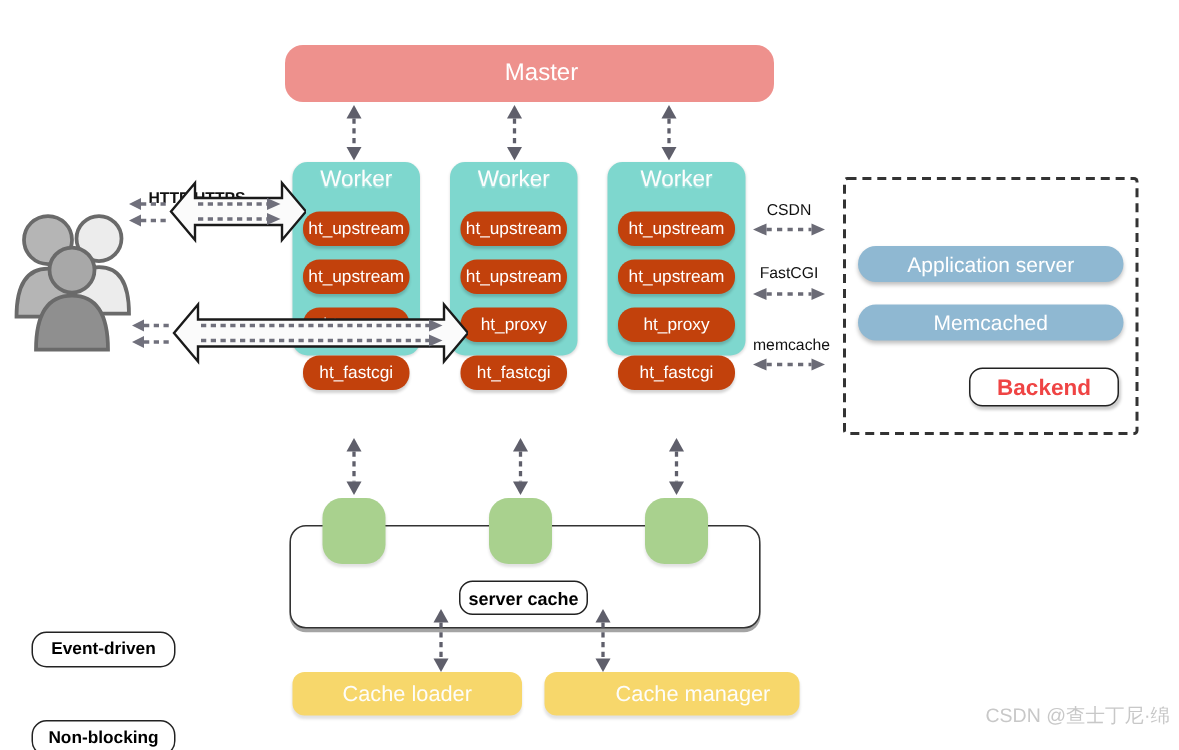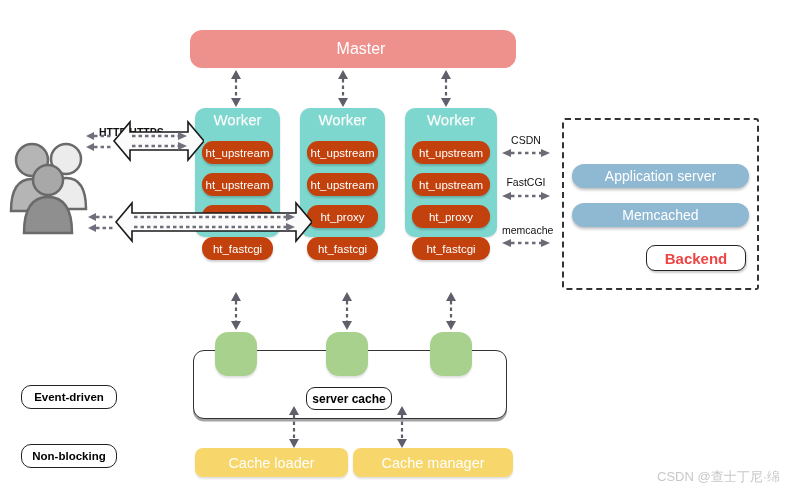--- a/index.html
+++ b/index.html
@@ -53,21 +53,21 @@
     left:306px;top:387px;width:84px;height:21px;background:#fff;border:1.6px solid #222;
     border-radius:9px;color:#000;font-size:12px;font-weight:bold;
     display:flex;align-items:center;justify-content:center;
   }
   .cache-proc{
     top:448px;height:29px;background:#f7d76b;border-radius:8px;color:#fdfdfa;font-size:14.5px;
     display:flex;align-items:center;justify-content:center;box-shadow:0 2px 2px rgba(0,0,0,0.12);
   }
   .badge{
     left:21px;width:94px;height:22px;background:#fff;border:1.7px solid #222;border-radius:10px;
-    color:#000;font-size:11.5px;font-weight:bold;display:flex;align-items:center;justify-content:center;
+    color:#000;font-size:11.5px;font-weight:bold;display:flex;align-items:center;justify-content:center;margin-top:36px;
   }
   .watermark{left:630px;top:468px;width:150px;color:#c8c8c8;font-size:13px;text-align:right;}
 </style>
 </head>
 <body>
 
 <div class="canvas">
 
   <div class="abs master">
     <span>Master</span>
@@ -204,20 +204,20 @@
       <line x1="6" y1="9" x2="6" y2="33" stroke="#5f5f6b" stroke-width="2.2" stroke-dasharray="3.5,3"></line>
       <polygon points="6,42 1,33 11,33" fill="#5f5f6b"></polygon>
     </svg>
   <svg class="abs" style="left:396px;top:406px;" width="12" height="42">
       <polygon points="6,0 1,9 11,9" fill="#5f5f6b"></polygon>
       <line x1="6" y1="9" x2="6" y2="33" stroke="#5f5f6b" stroke-width="2.2" stroke-dasharray="3.5,3"></line>
       <polygon points="6,42 1,33 11,33" fill="#5f5f6b"></polygon>
     </svg>
 
   <div class="abs cache-proc" style="left:195px;width:153px;">Cache loader</div>
-  <div class="abs cache-proc" style="left:353px;width:160px;">Cache manager</div>
+  <div class="abs cache-proc" style="left:363px;width:142px;padding-left:28px;">Cache manager</div>
 
   <div class="abs badge" style="top:385px;">Event-driven</div>
   <div class="abs badge" style="top:444px;">Non-blocking</div>
 
   <div class="abs watermark">CSDN @查士丁尼·绵</div>
 
 </div>
 
 </body></html>

